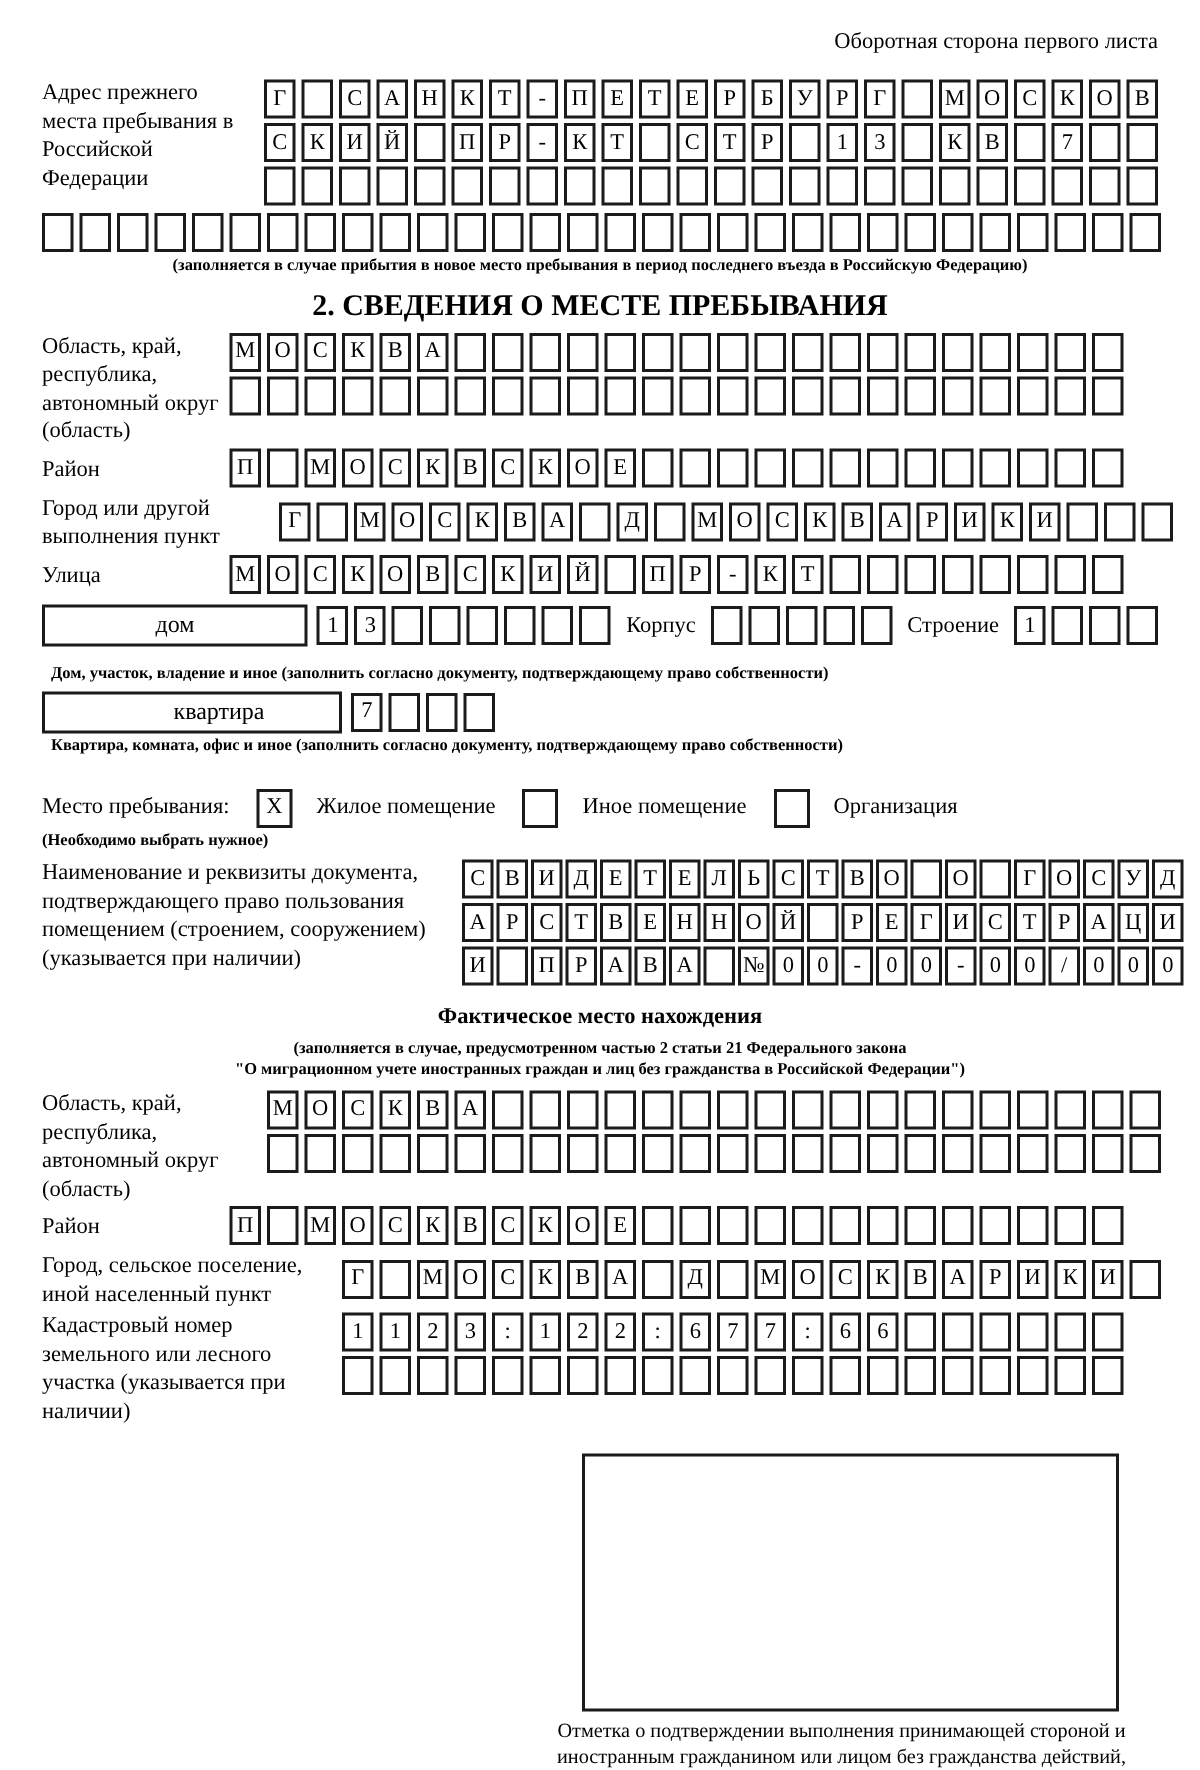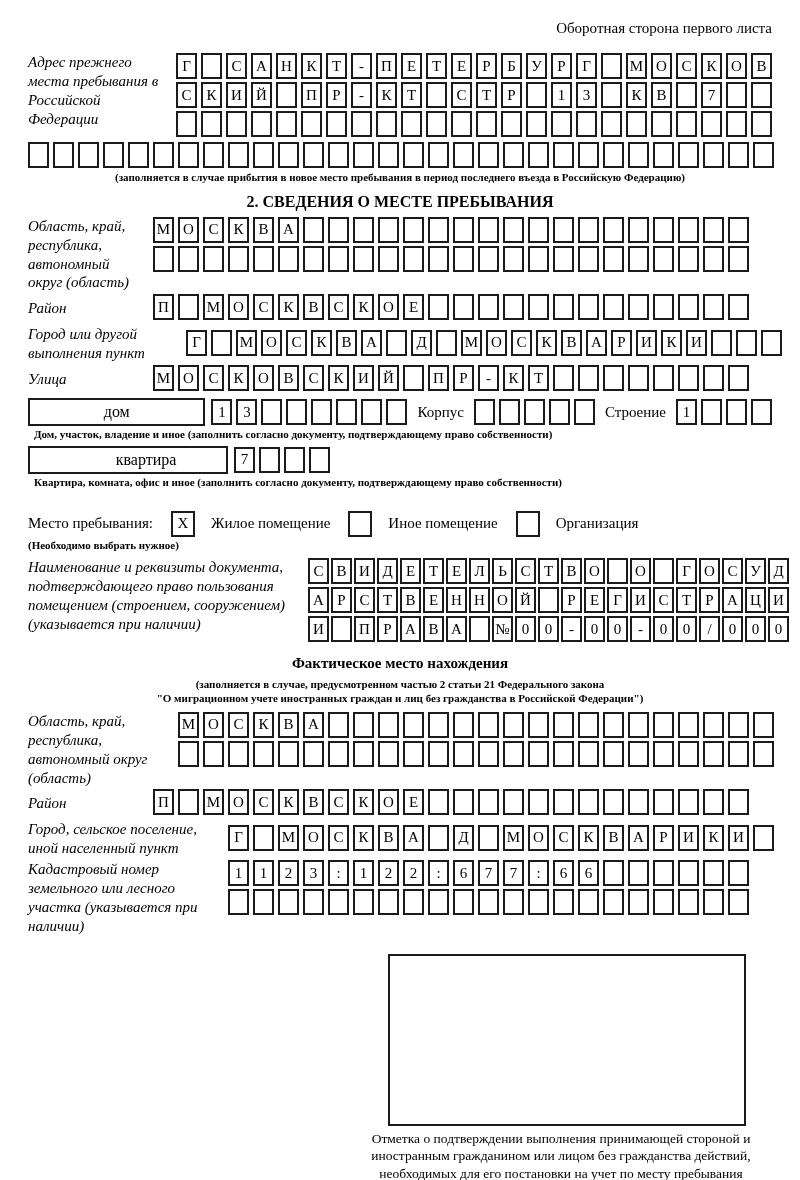--- a/index.html
+++ b/index.html
@@ -5,34 +5,34 @@
   * { margin:0; padding:0; box-sizing:border-box; }
   html,body { background:#fff; }
   body {
     width:800px; height:1180px; overflow:hidden;
     color:#000; font-family:"Liberation Serif", serif;
     padding:20px 28px 0 28px; position:relative;
   }
   .hdr-note { text-align:right; font-size:15px; margin-bottom:16px; }
   .frow { display:flex; align-items:flex-start; margin-bottom:2px; }
   .frow.vcenter { align-items:center; }
-  .lbl { font-size:15px; line-height:1.26; padding-right:6px; flex:0 0 auto;font-style:italic; }
+  .lbl { font-size:15px; line-height:1.26; padding-right:6px; flex:0 0 auto; }
   .w148 { width:148px; } .w125 { width:125px; } .w158 { width:158px; }
   .w150 { width:150px; } .w200 { width:200px; } .w280 { width:280px; }
   .cellrow { display:flex; gap:4px; margin-bottom:3px; }
   .cellrow.tight { gap:2px; }
   .cell {
     width:21px; min-width:21px; height:26px;
     border:2px solid #1b1b1b; background:#fff;
     display:flex; align-items:center; justify-content:center;
     font-size:15px; font-family:"Liberation Serif", serif;
   }
   .note { font-size:11px; line-height:1.25;font-weight:bold; }
   .note.center { text-align:center; }
-  .sec-title { text-align:center; font-weight:bold; font-size:16px; margin:8px 0 6px 0; }
+  .sec-title { text-align:center; font-weight:bold; font-size:20px; margin:8px 0 6px 0; }
   .sub-title { text-align:center; font-weight:bold; font-size:15px; margin:10px 0 6px 0; }
   .labelbox {
     border:2px solid #1b1b1b; height:28px; display:flex;
     align-items:center; justify-content:center; font-size:16px;
   }
   .house-row { display:flex; align-items:center; gap:6px; margin:4px 0 2px 0; }
   .inline-lbl { font-size:15px; padding:0 4px; }
   .stay-row { display:flex; align-items:center; gap:14px; margin:6px 0 2px 0; }
   .stay-opt { display:flex; align-items:center; gap:12px; }
   .stay-box .cell { width:24px; min-width:24px; }
@@ -336,21 +336,21 @@
       <div class="cell"></div>
     </div>
   <span class="inline-lbl">Строение</span>
   <div class="cellrow" style="margin-bottom:0;">
       <div class="cell">1</div>
       <div class="cell"></div>
       <div class="cell"></div>
       <div class="cell"></div>
     </div>
 </div>
-<div class="note" style="margin:2px 0 4px 6px;">Дом, участок, владение и иное (заполнить согласно документу, подтверждающему право собственности)</div>
+<div class="note" style="margin:12px 0 4px 6px;">Дом, участок, владение и иное (заполнить согласно документу, подтверждающему право собственности)</div>
 
 <div class="house-row">
   <div class="labelbox" style="width:200px;padding-left:36px;">квартира</div>
   <div class="cellrow" style="margin-bottom:0;">
       <div class="cell">7</div>
       <div class="cell"></div>
       <div class="cell"></div>
       <div class="cell"></div>
     </div>
 </div>

